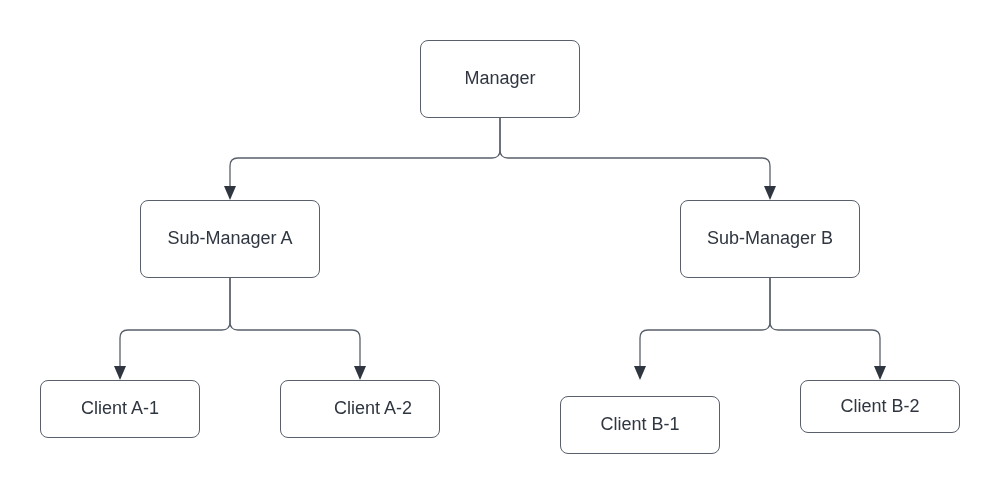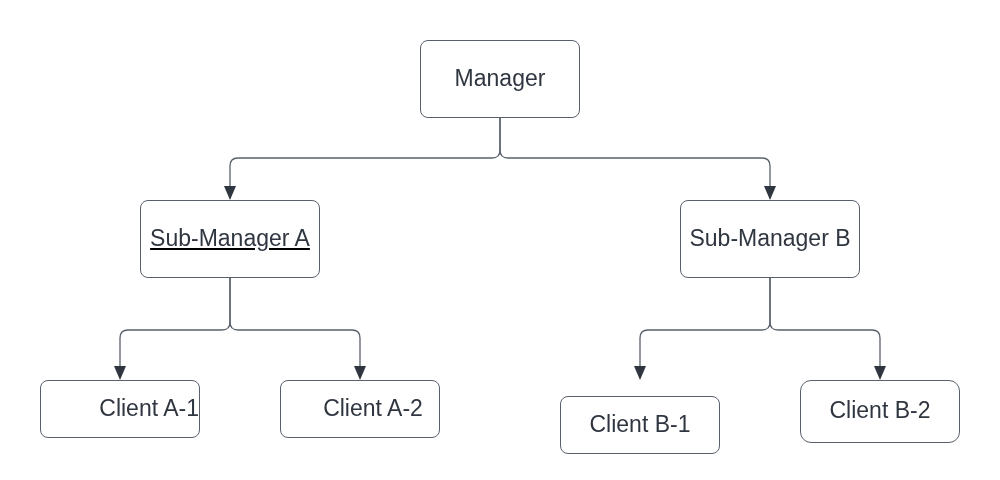--- a/index.html
+++ b/index.html
@@ -32,33 +32,33 @@
   .node {
     position: absolute;
     background: var(--node-fill);
     border: 1px solid var(--node-border);
     border-radius: 8px;
     display: flex;
     align-items: center;
     justify-content: center;
   }
   .node-label {
-    font-size: 23px;
+    font-size: 18px;
     color: var(--text);
     white-space: nowrap;
     line-height: 1;
     padding-bottom: 2px;
   }
   #node-manager    { left: 420px; top: 40px;  width: 160px; height: 78px; }
-  #node-sub-a      { left: 140px; top: 200px; width: 180px; height: 78px; text-decoration: underline; }
+  #node-sub-a      { left: 140px; top: 200px; width: 180px; height: 78px; }
   #node-sub-b      { left: 680px; top: 200px; width: 180px; height: 78px; justify-content: center; }
-  #node-client-a1  { left: 40px;  top: 380px; width: 160px; height: 58px; justify-content: flex-end; }
+  #node-client-a1  { left: 40px;  top: 380px; width: 160px; height: 58px; }
   #node-client-a2  { left: 280px; top: 380px; width: 160px; height: 58px; padding-left: 26px; }
   #node-client-b1  { left: 560px; top: 396px; width: 160px; height: 58px; }
-  #node-client-b2  { left: 800px; top: 380px; width: 160px; height: 63px; border-radius: 11px; }
+  #node-client-b2  { left: 800px; top: 380px; width: 160px; height: 53px; }
   .edge { fill: none; stroke: var(--connector); stroke-width: 1.3; }
   .arrowhead { fill: var(--arrow); stroke: none; }
 </style>
 </head>
 <body>
 
 <div class="canvas">
 
   <svg class="edge-layer" width="1000" height="480" viewBox="0 0 1000 480" xmlns="http://www.w3.org/2000/svg">
 

